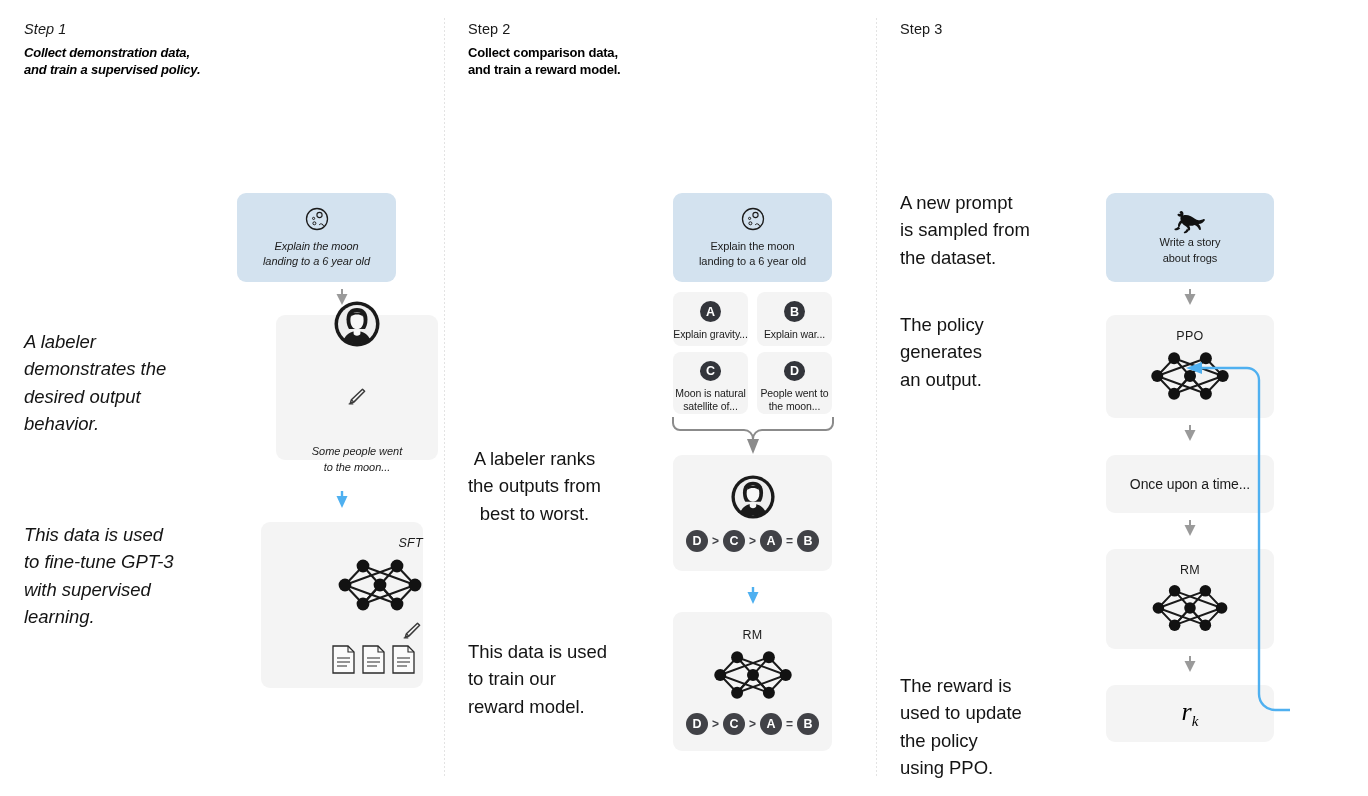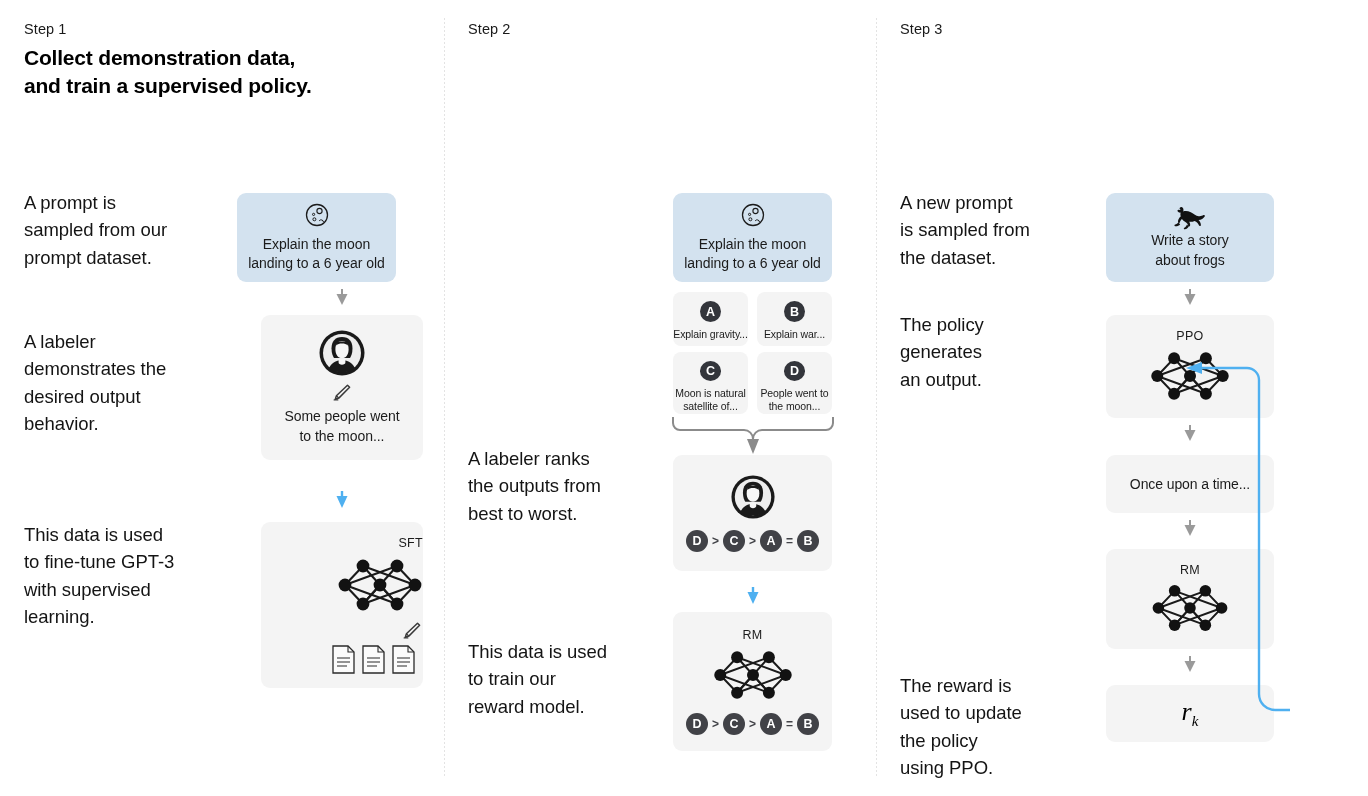--- a/index.html
+++ b/index.html
@@ -7,39 +7,39 @@
     width: 1368px; height: 796px;
     background: #ffffff;
     font-family: "Liberation Sans", sans-serif;
     color: #0c0c0c;
     overflow: hidden;
   }
   .page { position: relative; width: 1368px; height: 796px; }
 
   
   .col { position: absolute; top: 0; height: 796px; }
-  #col-1 { left: 24px;  width: 420px; }
+  #col-1 { left: 24px;  width: 420px; font-style: italic; }
   #col-2 { left: 468px; width: 420px; }
   #col-3 { left: 900px; width: 420px; }
 
   .divider {
     position: absolute; top: 18px; width: 1px; height: 760px;
     background: repeating-linear-gradient(to bottom, #e3e3e3 0 2px, transparent 2px 4px);
   }
   #divider-1 { left: 444px; }
   #divider-2 { left: 876px; }
 
   
   .step-label {
     position: absolute; left: 0; top: 21px;
     font-size: 14.5px; letter-spacing: .1px; color: #1a1a1a;
   }
   .step-title {
     position: absolute; left: 0; top: 44px;
-    font-size: 21px; font-weight: bold; line-height: 1.33;
+    font-size: 13px; font-weight: bold; line-height: 1.33;
     letter-spacing: -.2px; color: #000;
     white-space: pre-line;
   }
 
   
   .body-text {
     position: absolute; left: 0;
     font-size: 18.5px; line-height: 1.48; color: #141414;
     white-space: pre-line; letter-spacing: -.05px;
   }
@@ -48,21 +48,21 @@
   .card {
     position: absolute;
     border-radius: 9px;
     background: #f4f4f4;
     display: flex; flex-direction: column;
     align-items: center; justify-content: center;
     text-align: center;
   }
   .card.blue { background: #d3e2ef; }
   .card-caption {
-    font-size: 14px; line-height: 1.38; color: #1b1b1b;
+    font-size: 11px; line-height: 1.38; color: #1b1b1b;
     white-space: pre-line; letter-spacing: -.05px;
   }
   .net-label { font-size: 12.5px; color: #1b1b1b; letter-spacing: .3px; }
   .plain-text { font-size: 14px; color: #1b1b1b; letter-spacing: -.1px; }
   .formula {
     font-family: "Liberation Serif", serif; font-style: italic;
     font-size: 26px; color: #000000;
   }
   .formula sub { font-size: 15px; font-style: italic; }
 
@@ -107,23 +107,20 @@
 <div class="page">
 
   <div class="divider" id="divider-1"></div>
   <div class="divider" id="divider-2"></div>
 
   <div class="col" id="col-1">
     <div class="step-label">Step 1</div>
     <div class="step-title">Collect demonstration data,
 and train a supervised policy.</div>
 
-    <div class="body-text" style="top:189px;">A prompt is
-sampled from our
-prompt dataset.</div>
     <div class="body-text" style="top:328px;">A labeler
 demonstrates the
 desired output
 behavior.</div>
     <div class="body-text" style="top:521px;">This data is used
 to fine-tune GPT-3
 with supervised
 learning.</div>
 
     <div class="card blue" style="left:213px; top:193px; width:159px; height:89px;">
@@ -140,21 +137,21 @@
 landing to a 6 year old</div>
     </div>
 
     <div class="arrow" style="left:310px; top:288px;">
       <svg width="16" height="20" viewBox="0 0 16 20">
         <path d="M8 1 V7" stroke="#9a9a9a" stroke-width="2" fill="none"></path>
         <path d="M2.5 6 H13.5 L8 17 Z" fill="#9a9a9a"></path>
       </svg>
     </div>
 
-    <div class="card" style="left:237px; top:315px; width:162px; height:145px;">
+    <div class="card" style="left:252px; top:315px; width:162px; height:145px;gap:33px;">
       <span class="icon">
         <svg width="48" height="48" viewBox="0 0 48 48">
           <circle cx="24" cy="24" r="22.5" fill="#1a1a1a"></circle>
           <circle cx="24" cy="24" r="19" fill="#eeeeee"></circle>
           <path d="M24 8c-7 0-10.5 4.5-10.5 11.5 0 5 1.5 8 2.5 9.5h16c1-1.5 2.5-4.5 2.5-9.5C34.5 12.5 31 8 24 8z" fill="#1a1a1a"></path>
           <path d="M24 12c-4.3 0-6.6 3-6.6 8.2 0 5.2 2.3 8.8 6.6 8.8s6.6-3.6 6.6-8.8C30.6 15 28.3 12 24 12z" fill="#f7f7f7"></path>
           <path d="M18.2 12.4h11.6v4.2c-1.6-1.6-3.2-2.1-5.8-2.1s-4.2.5-5.8 2.1z" fill="#1a1a1a"></path>
           <path d="M24 31c-6.3 0-11.2 4-13.3 8.6A19 19 0 0 0 24 43a19 19 0 0 0 13.3-3.4C35.2 35 30.3 31 24 31z" fill="#1a1a1a"></path>
           <path d="M20.6 29.4h6.8v4.1c0 1.3-1.5 2.2-3.4 2.2s-3.4-.9-3.4-2.2z" fill="#f7f7f7"></path>
         </svg>
@@ -221,22 +218,24 @@
             <path d="M36 13h13M36 17h13M36 21h10"></path>
             <path d="M66 13h13M66 17h13M66 21h10"></path>
           </g>
         </svg>
       </span>
     </div>
   </div>
 
   <div class="col" id="col-2">
     <div class="step-label">Step 2</div>
-
-    <div class="body-text" style="top:445px;">A labeler ranks
+    <div class="step-title">Collect comparison data,
+and train a reward model.</div>
+
+    <div class="body-text" style="top:445px;text-align:center;">A labeler ranks
 the outputs from
 best to worst.</div>
     <div class="body-text" style="top:638px;">This data is used
 to train our
 reward model.</div>
 
     <div class="card blue" style="left:205px; top:193px; width:159px; height:89px;">
       <span class="icon">
         <svg width="26" height="26" viewBox="0 0 26 26">
           <circle cx="13" cy="13" r="10.5" fill="none" stroke="#1b1b1b" stroke-width="1.3"></circle>

